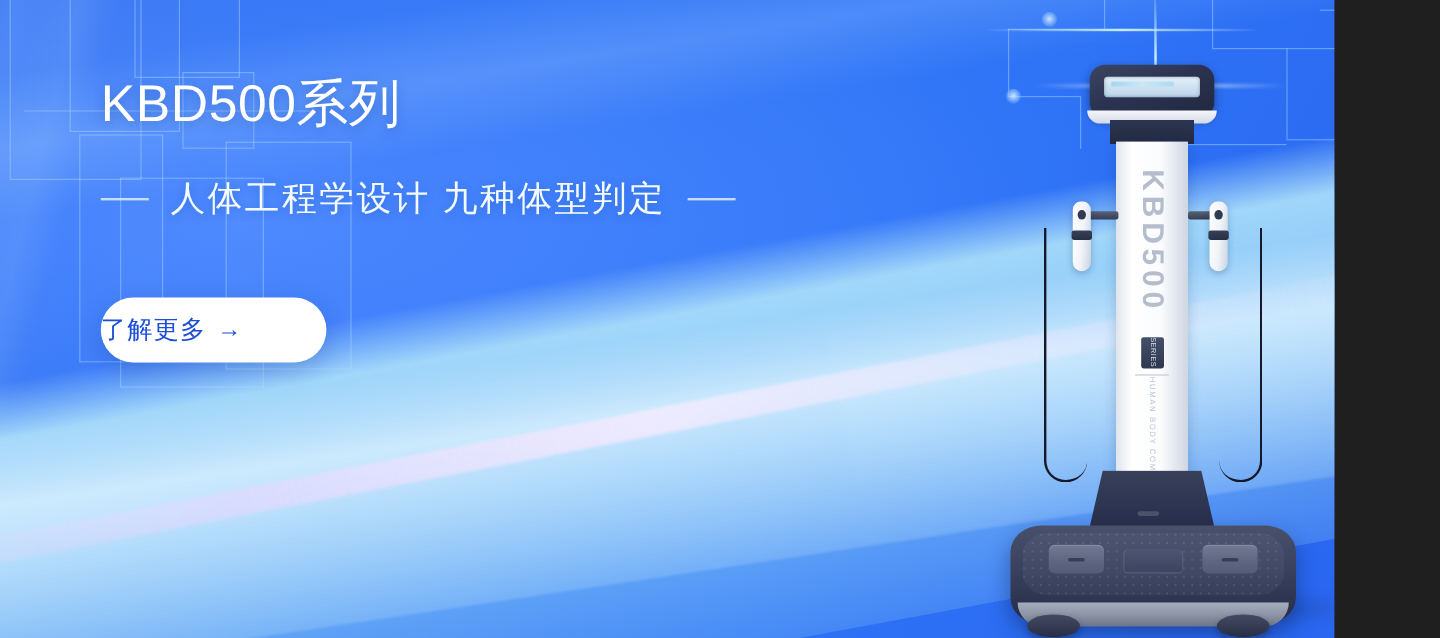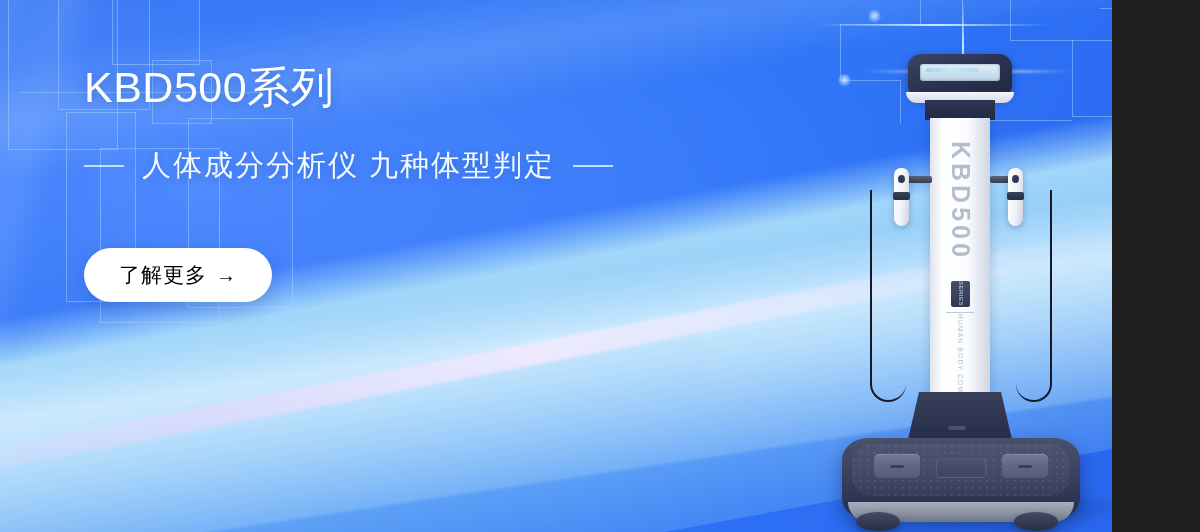--- a/index.html
+++ b/index.html
@@ -110,26 +110,26 @@
     margin-top:36px; display:flex; align-items:center; gap:18px;
   }
   .dash{ width:40px; height:2px; background:rgba(230,245,255,.80); flex:none; }
   .subtitle{
     font-size:29px; font-weight:400; color:#f4fbff; letter-spacing:2px; white-space:nowrap;
     text-shadow:0 2px 8px rgba(10,50,130,.25);
   }
 
   .cta{
     margin-top:62px;
-    display:inline-flex; align-items:center; justify-content:center;
+    display:inline-flex; align-items:center; 
     width:188px; height:54px; border-radius:27px;
     background:#ffffff; border:none; cursor:pointer;
     box-shadow:0 6px 20px rgba(12,52,130,.22);
     font-family:"Liberation Sans","DejaVu Sans",sans-serif;
-    font-size:21px; color:#000000; letter-spacing:1px;
+    font-size:21px; color:#1d4ed8; letter-spacing:1px;
   }
   .cta-arrow{ margin-left:9px; font-size:20px; }
 
   
   .device{ position:absolute; left:822px; top:40px; width:360px; height:492px; z-index:5; }
 
   .dev-shadow{
     position:absolute; left:26px; bottom:8px; width:300px; height:34px;
     background:radial-gradient(ellipse at 50% 50%, rgba(14,40,95,.40), rgba(14,40,95,0) 70%);
     filter:blur(4px);
@@ -345,21 +345,21 @@
     <div class="wave w1"></div>
     <div class="wave w2"></div>
     <div class="wave w3"></div>
   </div>
 
   <div class="copy">
     <div class="eyebrow">KBD500系列</div>
 
     <div class="sub-row">
       <span class="dash"></span>
-      <span class="subtitle">人体成分分析仪  九种体型判定</span>
+      <span class="subtitle">人体工程学设计  九种体型判定</span>
       <span class="dash"></span>
     </div>
 
     <button class="cta">
       <span>了解更多</span>
       <span class="cta-arrow">→</span>
     </button>
   </div>
 
   <div class="device">

